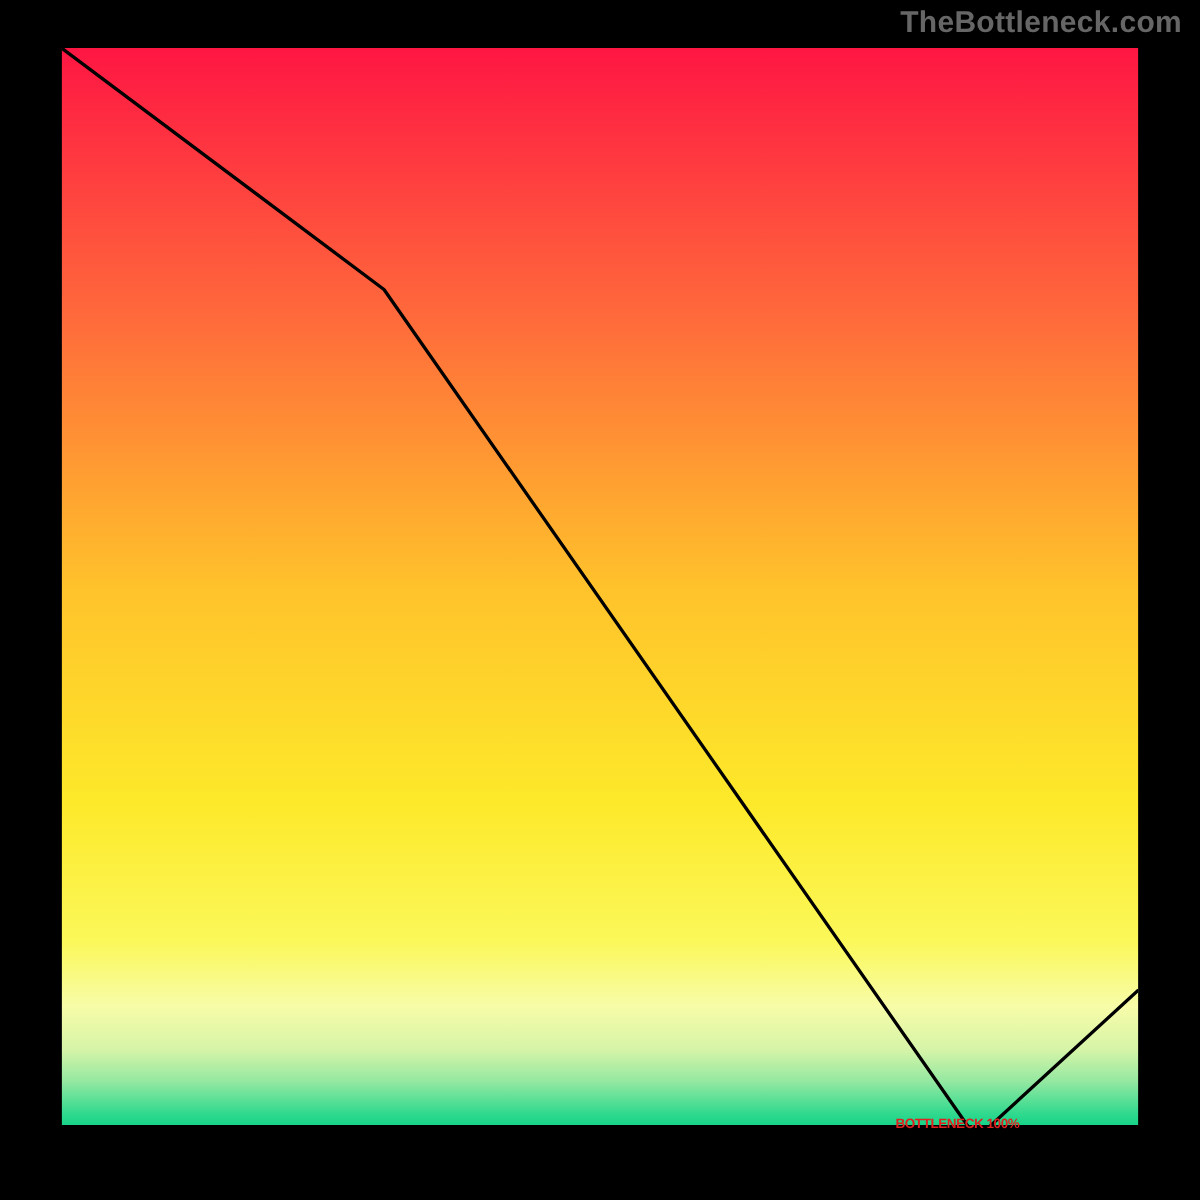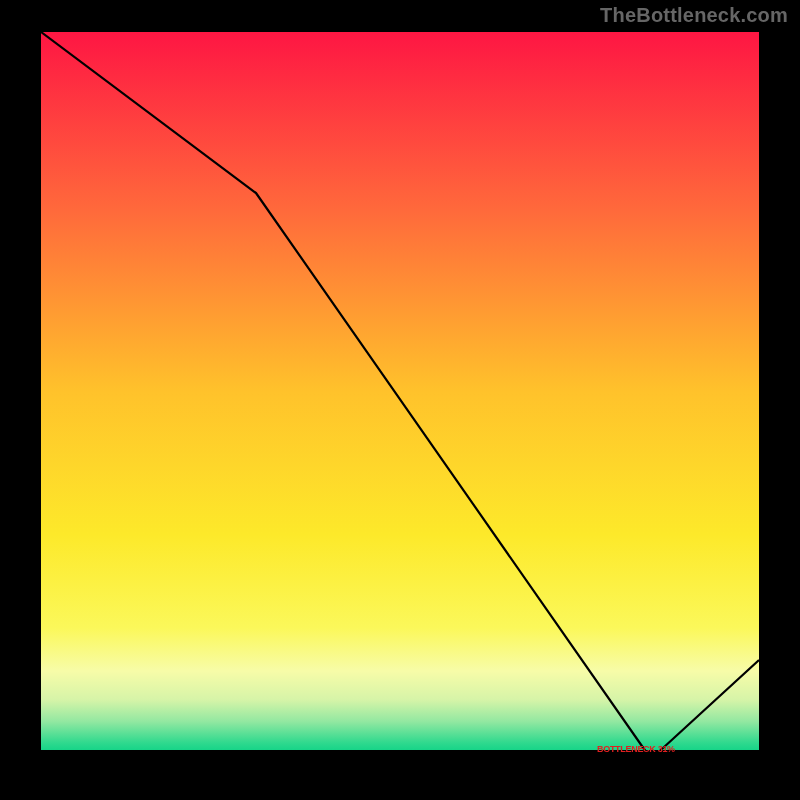--- a/index.html
+++ b/index.html
@@ -82,16 +82,16 @@
       <rect x="0" y="0" width="100" height="100" fill="url(#bg)"></rect>
     </svg>
 
     <svg class="curve-svg" viewBox="0 0 718 730" preserveAspectRatio="none">
       <path d="M 0 0
                L 215 161
                L 610 727
                L 718 628" fill="none" stroke="#000" stroke-width="2.2" stroke-linejoin="round"></path>
     </svg>
 
-    <div class="marker-label" style="left:556px; top:712px;">BOTTLENECK 31%</div>
+    <div class="marker-label" style="left:556px; top:712px;">BOTTLENECK 100%</div>
 
   </div>
 </div>
 
 </body></html>

